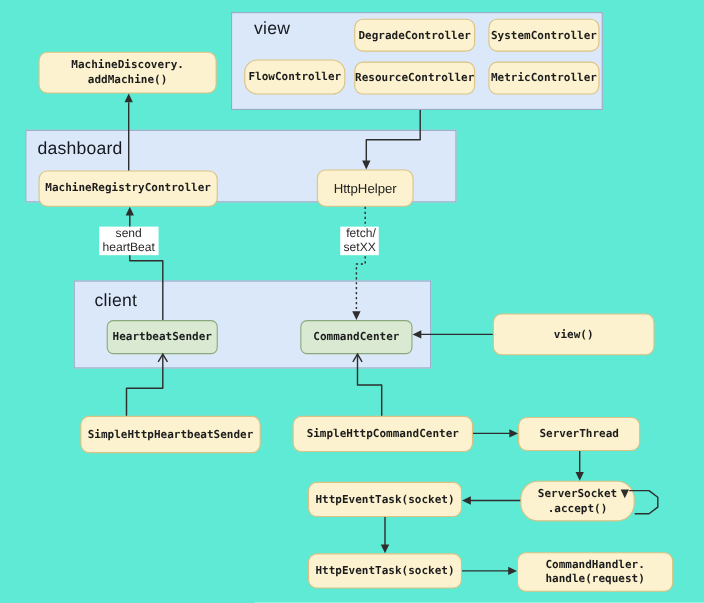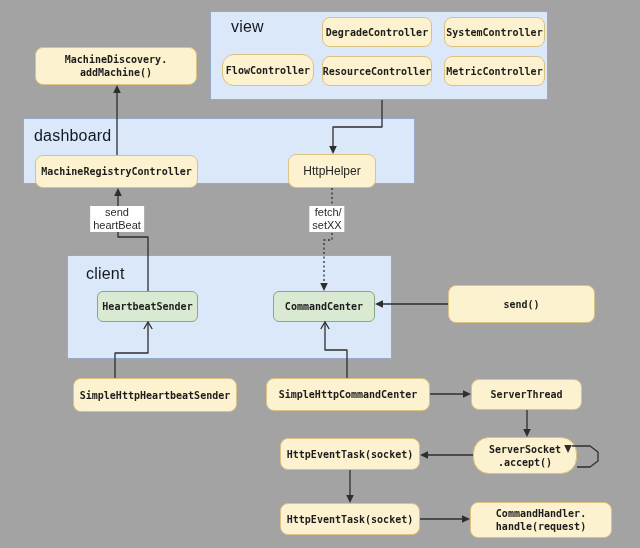--- a/index.html
+++ b/index.html
@@ -32,29 +32,29 @@
   .edge-label {
     position:absolute; z-index:4; transform:translateX(-50%);
     background:#ffffff; padding:0 3px;
     font-size:11px; line-height:13px; color:#2a2a2a; text-align:center;
     font-family:"Liberation Sans", sans-serif;
   }
 </style>
 </head>
 <body>
 
-<div id="stage" style="width: 640px; height: 548px; background: #a3a3a3;">
+<div id="stage" style="width: 640px; height: 548px; background: #5eead4;">
   <div id="layer-containers">
       <div class="container" style="left: 210px; top: 11px; width: 338px; height: 89px;">
         <span class="container-label" style="left: 20px; top: 6px;">view</span>
       </div>
       <div class="container" style="left: 23px; top: 118px; width: 392px; height: 66px;">
         <span class="container-label" style="left: 10px; top: 8px;">dashboard</span>
       </div>
-      <div class="container" style="left: 67px; top: 255px; width: 325px; height: 104px;">
+      <div class="container" style="left: 67px; top: 255px; width: 325px; height: 80px;">
         <span class="container-label" style="left: 18px; top: 9px;">client</span>
       </div>
     </div>
   <div id="layer-nodes">
       <div class="node yellow" style="left: 35px; top: 47px; width: 162px; height: 38px;">
         <span>MachineDiscovery.</span>
         <span>addMachine()</span>
       </div>
       <div class="node yellow" style="left: 222px; top: 54px; width: 92px; height: 32px; border-radius: 12px;">
         <span>FlowController</span>
@@ -77,21 +77,21 @@
       <div class="node yellow sans" style="left: 288px; top: 154px; width: 88px; height: 34px;">
         <span>HttpHelper</span>
       </div>
       <div class="node green" style="left: 97px; top: 291px; width: 101px; height: 31px;">
         <span>HeartbeatSender</span>
       </div>
       <div class="node green" style="left: 273px; top: 291px; width: 102px; height: 31px;">
         <span>CommandCenter</span>
       </div>
       <div class="node yellow" style="left: 448px; top: 285px; width: 147px; height: 38px;">
-        <span>send()</span>
+        <span>view()</span>
       </div>
       <div class="node yellow" style="left: 33px; top: 378px; width: 164px; height: 34px; margin-left: 40px;">
         <span>SimpleHttpHeartbeatSender</span>
       </div>
       <div class="node yellow" style="left: 266px; top: 378px; width: 164px; height: 33px;">
         <span>SimpleHttpCommandCenter</span>
       </div>
       <div class="node yellow" style="left: 471px; top: 379px; width: 111px; height: 31px;">
         <span>ServerThread</span>
       </div>

